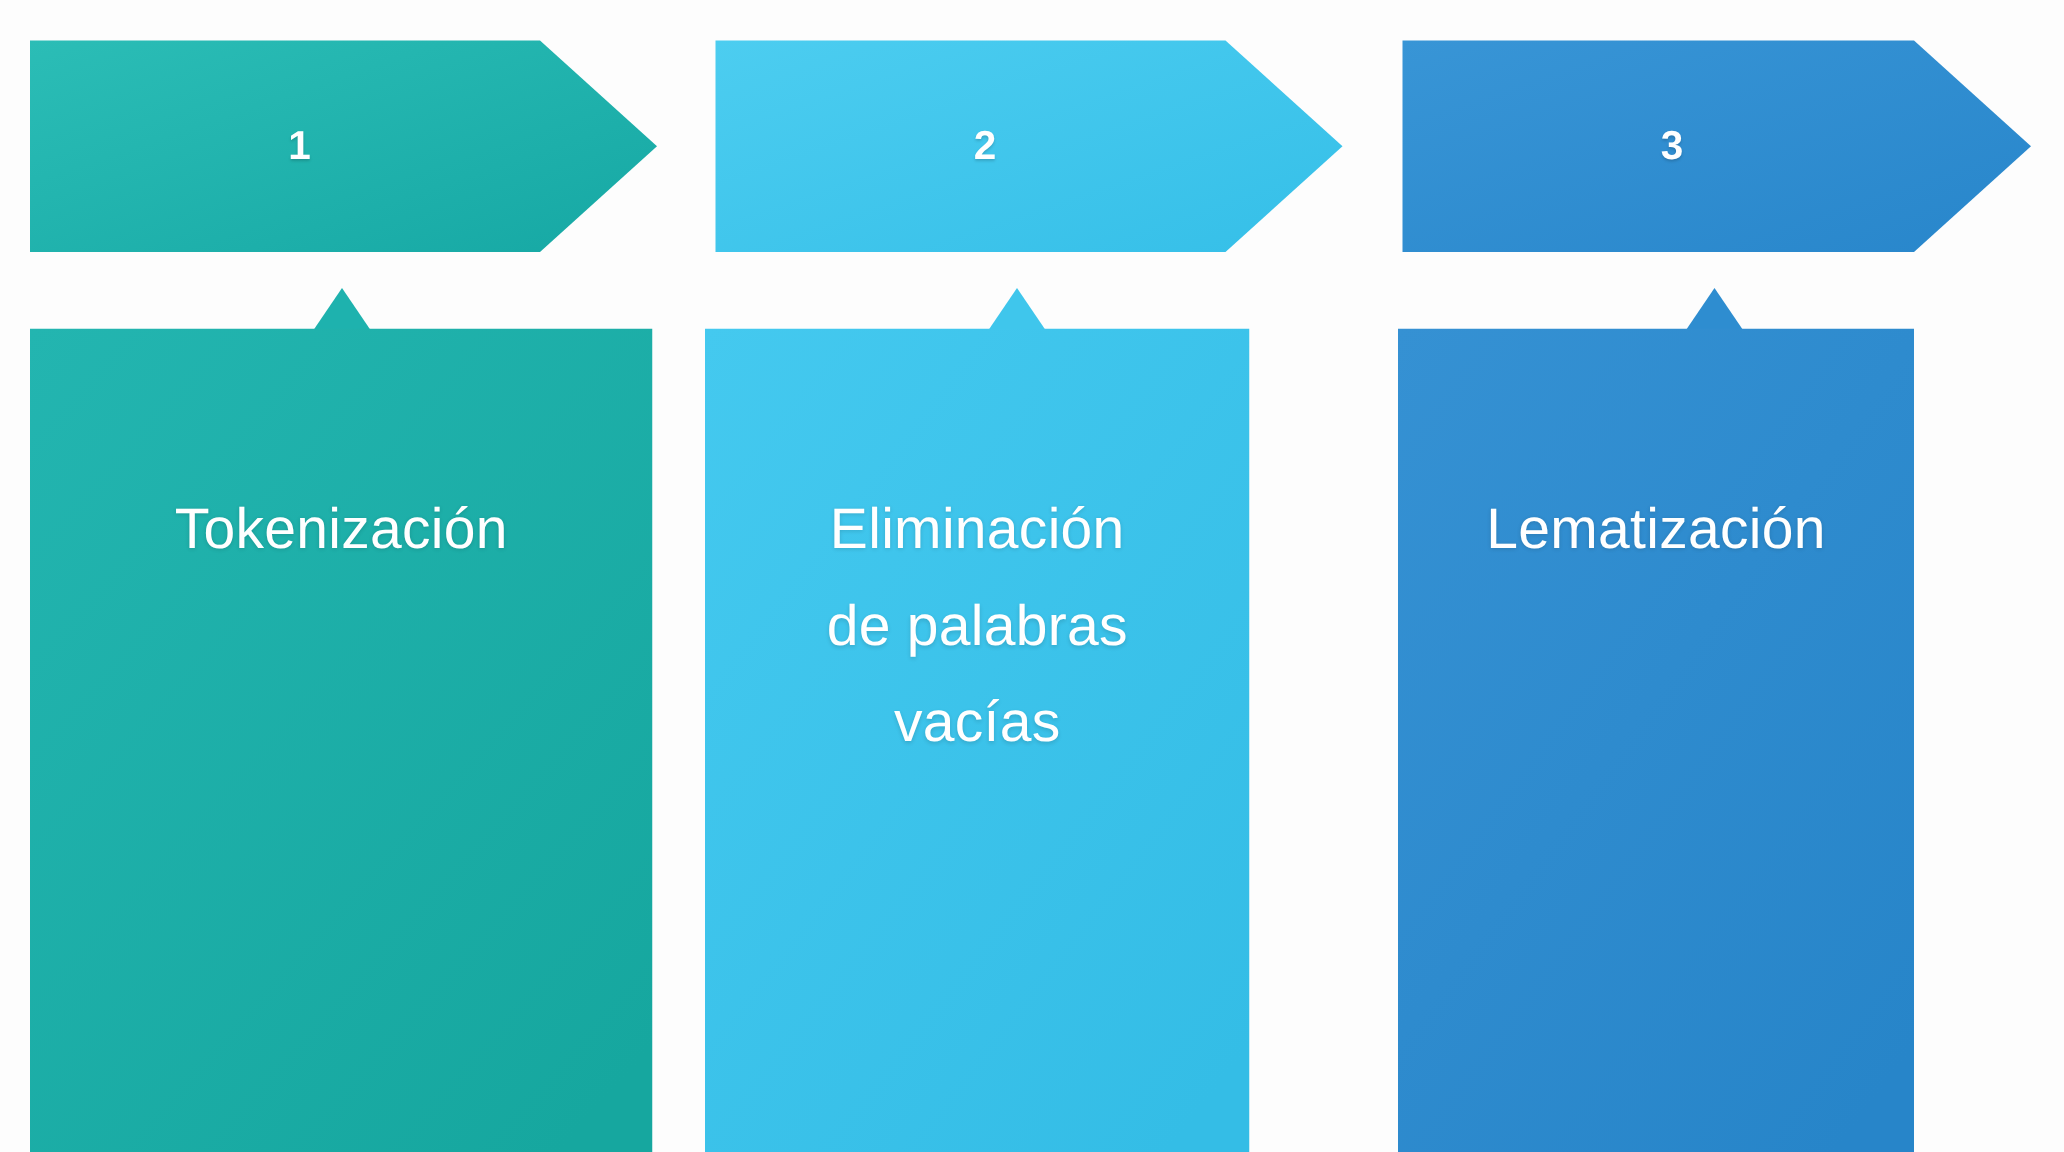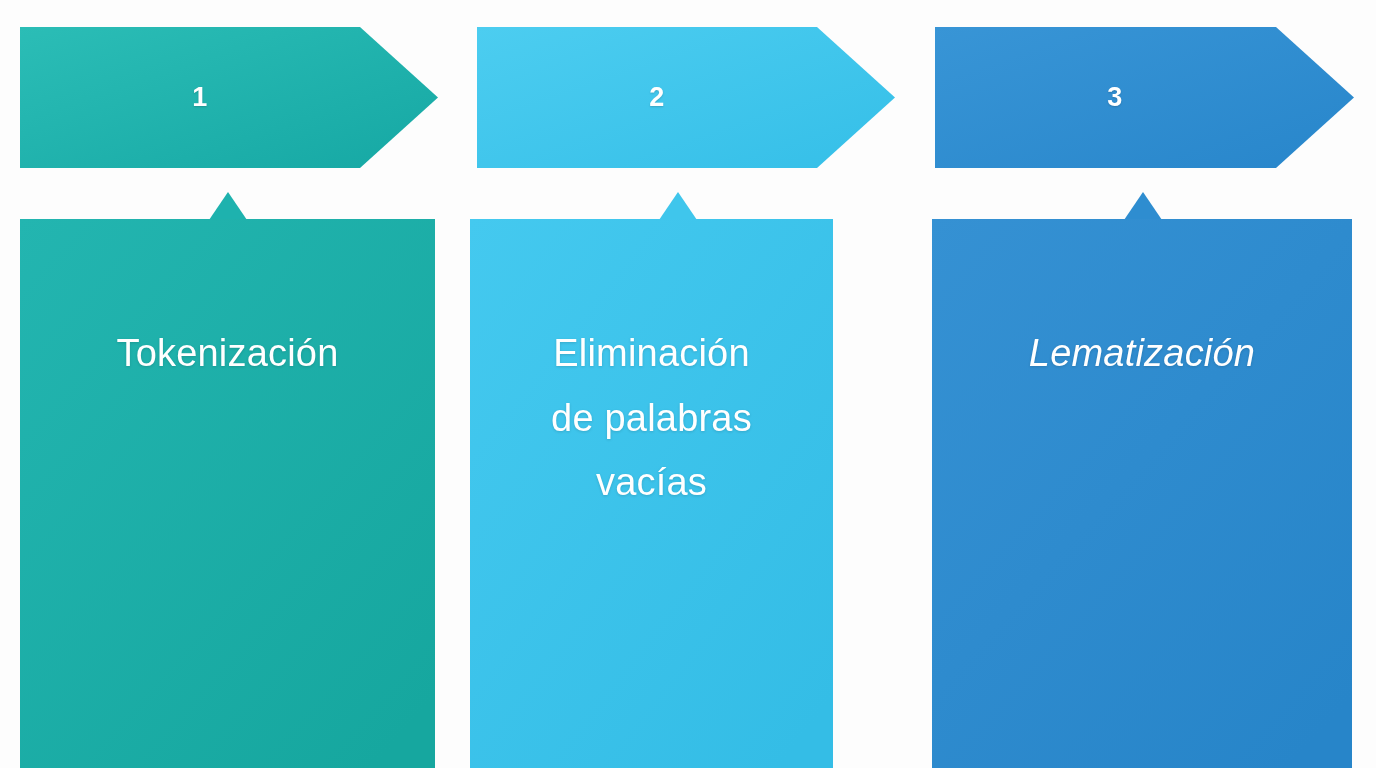--- a/index.html
+++ b/index.html
@@ -100,21 +100,21 @@
   .s1 .step-arrow, .s1 .arrow-hit { left: 20px;  width: 418px; }
   .s2 .step-arrow, .s2 .arrow-hit { left: 477px; width: 418px; }
   .s3 .step-arrow, .s3 .arrow-hit { left: 935px; width: 419px; }
 
   .s1 .step-number { left: 20px;  width: 360px; }
   .s2 .step-number { left: 477px; width: 360px; }
   .s3 .step-number { left: 935px; width: 360px; }
 
   .s1 .step-card { left: 20px;  width: 415px; }
   .s2 .step-card { left: 470px; width: 363px; }
-  .s3 .step-card { left: 932px; width: 420px; font-style: italic; }
+  .s3 .step-card { left: 932px; width: 344px; }
 
   .s1 .card-notch { margin-left: -19px; left: 208px; }
   .s2 .card-notch { margin-left: 0;     left: 189px; }
   .s3 .card-notch { margin-left: 0;     left: 192px; }
 </style>
 </head>
 <body>
 
 <div id="stage" style="background: rgb(253, 253, 253);">
 

